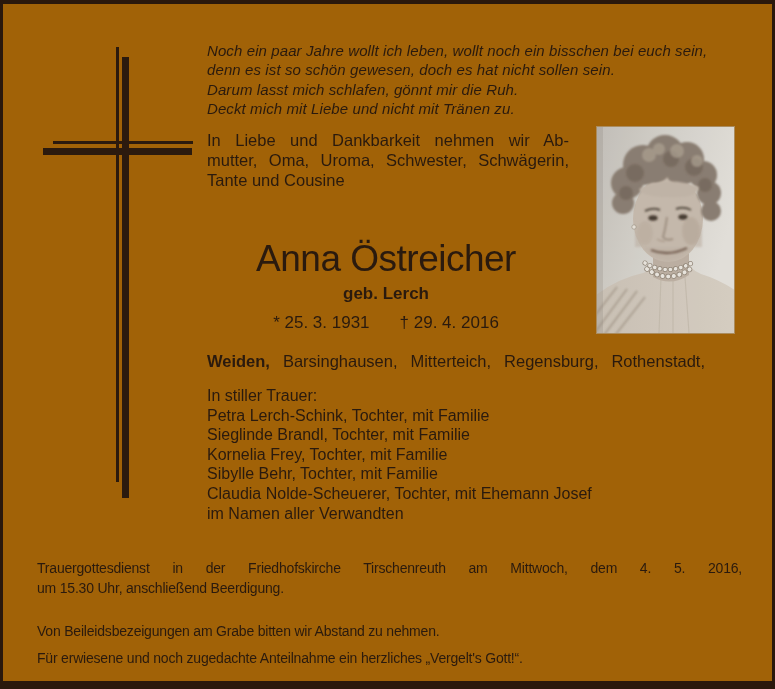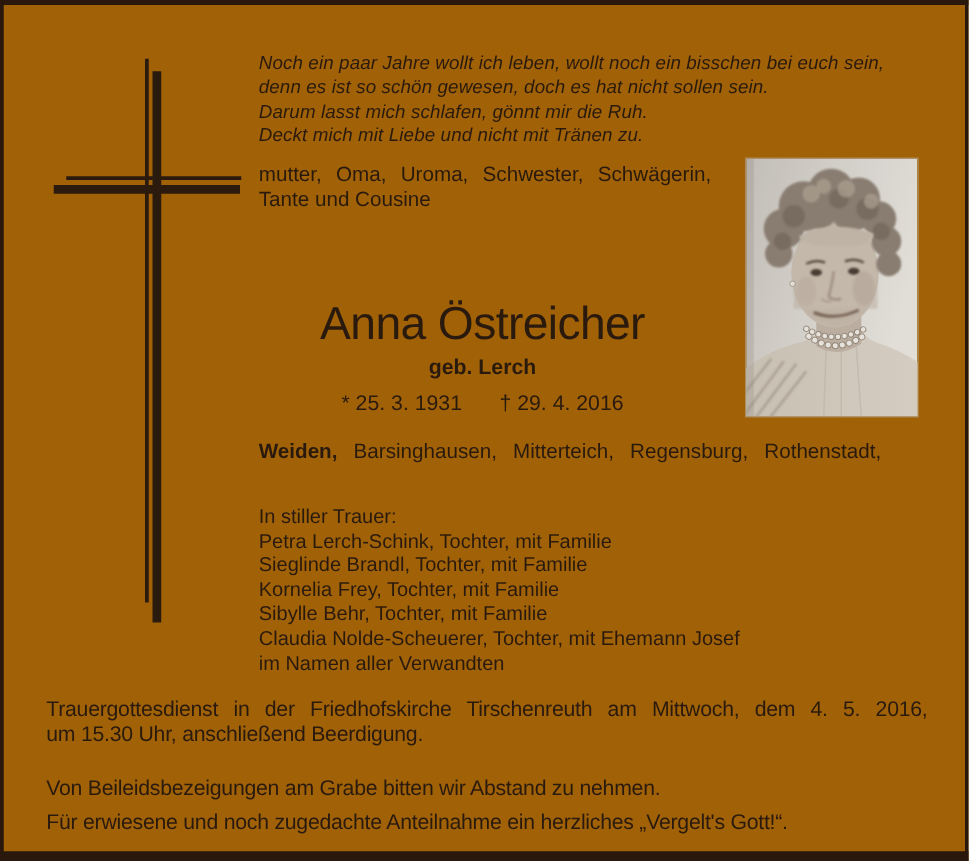--- a/index.html
+++ b/index.html
@@ -32,26 +32,26 @@
   .name-block{position:absolute;left:200px;top:238px;width:372px;text-align:center;}
   .deceased-name{font-size:37px;font-weight:normal;line-height:42px;letter-spacing:-.5px;}
   .maiden{font-size:17px;font-weight:bold;margin-top:4px;line-height:20px;}
   .dates{display:flex;justify-content:center;gap:30px;margin-top:9px;
     font-size:17px;line-height:20px;}
 
   .places{position:absolute;left:207px;top:351px;width:498px;
     font-size:16.5px;line-height:20.4px;}
   .places b{font-weight:bold;}
 
-  .mourners{position:absolute;left:207px;top:404px;width:470px;
+  .mourners{position:absolute;left:207px;top:386px;width:470px;
     font-size:16px;line-height:19.6px;}
   .mourners div{white-space:nowrap;}
 
   .service{position:absolute;left:37px;top:558px;width:705px;
-    font-size:17px;line-height:20px;letter-spacing:-.2px;}
+    font-size:14px;line-height:20px;letter-spacing:-.2px;}
   .service .note1{margin-top:23px;}
   .service .note2{margin-top:7px;}
 
   
   .photo{position:absolute;left:597px;top:127px;width:137px;height:206px;
     box-shadow:0 0 0 1px rgba(180,175,165,.55);}
   .photo svg{display:block;}
 </style>
 </head>
 <body>
@@ -71,20 +71,21 @@
   </div>
 
   <div class="poem">
     <div>Noch ein paar Jahre wollt ich leben, wollt noch ein bisschen bei euch sein,</div>
     <div>denn es ist so schön gewesen, doch es hat nicht sollen sein.</div>
     <div>Darum lasst mich schlafen, gönnt mir die Ruh.</div>
     <div>Deckt mich mit Liebe und nicht mit Tränen zu.</div>
   </div>
 
   <div class="intro">
+    <span class="jline">In Liebe und Dankbarkeit nehmen wir Ab-</span>
     <span class="jline">mutter, Oma, Uroma, Schwester, Schwägerin,</span>
     <span class="jline last">Tante und Cousine</span>
   </div>
 
   <div class="name-block">
     <div class="deceased-name">Anna Östreicher</div>
     <div class="maiden">geb. Lerch</div>
     <div class="dates">
       <span>* 25. 3. 1931</span>
       <span>† 29. 4. 2016</span>

